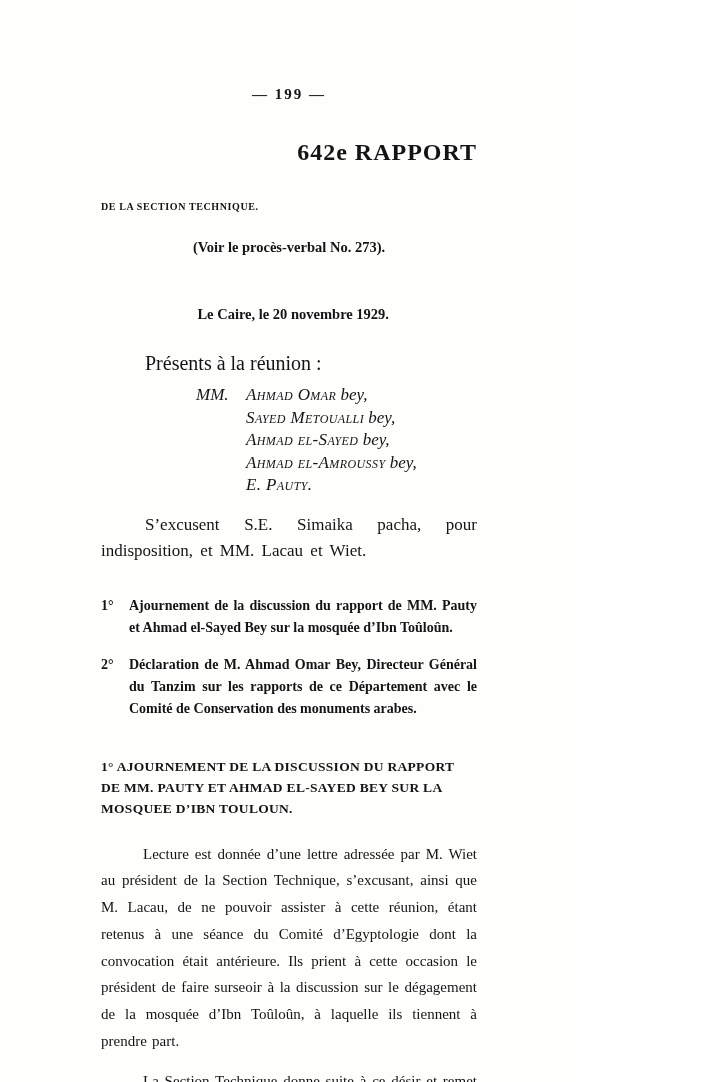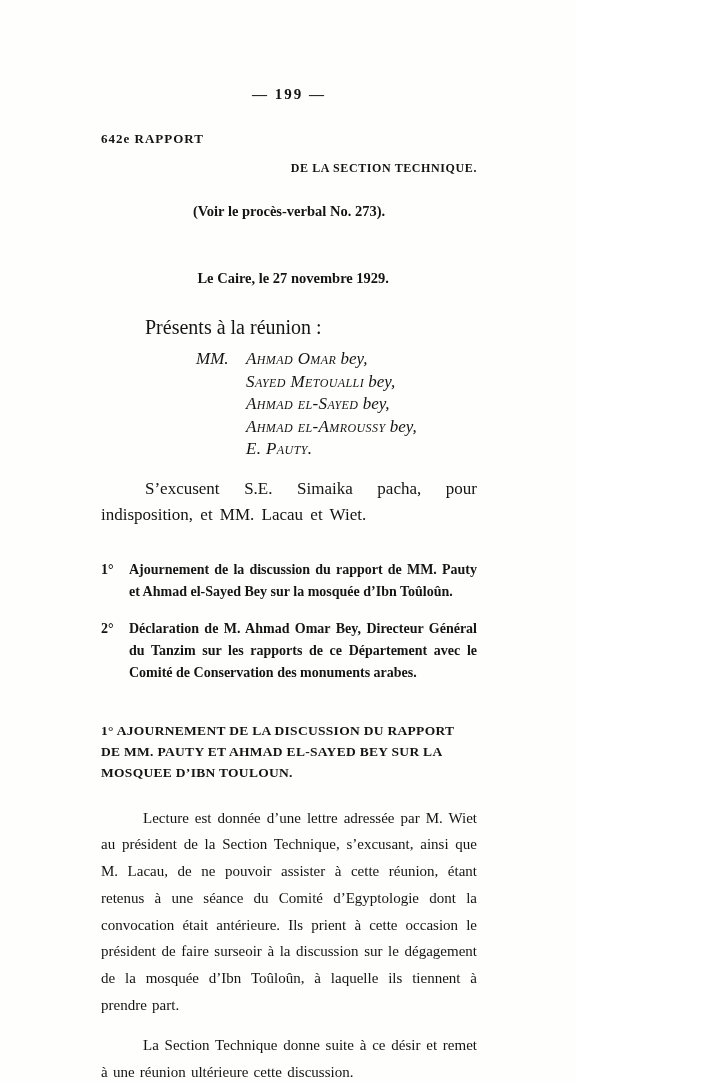--- a/index.html
+++ b/index.html
@@ -20,30 +20,30 @@
   .content {
     padding: 86px 99px 0 101px;
   }
   .page-number {
     text-align: center;
     font-size: 15px;
     font-weight: bold;
     letter-spacing: 2px;
   }
   .doc-title {
-    margin-top: 28px;
+    margin-top: 36px;
+    text-align: right;
+    font-size: 24px;
+    font-weight: bold;
+    letter-spacing: 1px;
+  }
+  .doc-subtitle {
+    margin-top: 35px;
     text-align: left;
-    font-size: 13px;
-    font-weight: bold;
-    letter-spacing: 1px;
-  }
-  .doc-subtitle {
-    margin-top: 14px;
-    text-align: right;
-    font-size: 12px;
+    font-size: 10px;
     font-weight: bold;
     letter-spacing: 0.6px;
   }
   .doc-reference {
     margin-top: 27px;
     text-align: center;
     font-size: 14.5px;
     font-weight: bold;
   }
   .dateline {
@@ -139,21 +139,21 @@
   <div class="content">
 
     <div class="page-number">— 199 —</div>
 
     <div class="doc-title">642e RAPPORT</div>
 
     <div class="doc-subtitle">DE LA SECTION TECHNIQUE.</div>
 
     <div class="doc-reference">(Voir le procès-verbal No. 273).</div>
 
-    <div class="dateline">Le Caire, le 27 novembre 1929.</div>
+    <div class="dateline">Le Caire, le 20 novembre 1929.</div>
 
     <div class="presents-intro">Présents à la réunion :</div>
 
     <div class="attendees">
       <div class="attendee-row">
         <span class="attendee-prefix">MM.</span>
         <span class="attendee-name">Ahmad Omar</span>
         <span class="attendee-suffix"> bey,</span>
       </div>
       <div class="attendee-row">

